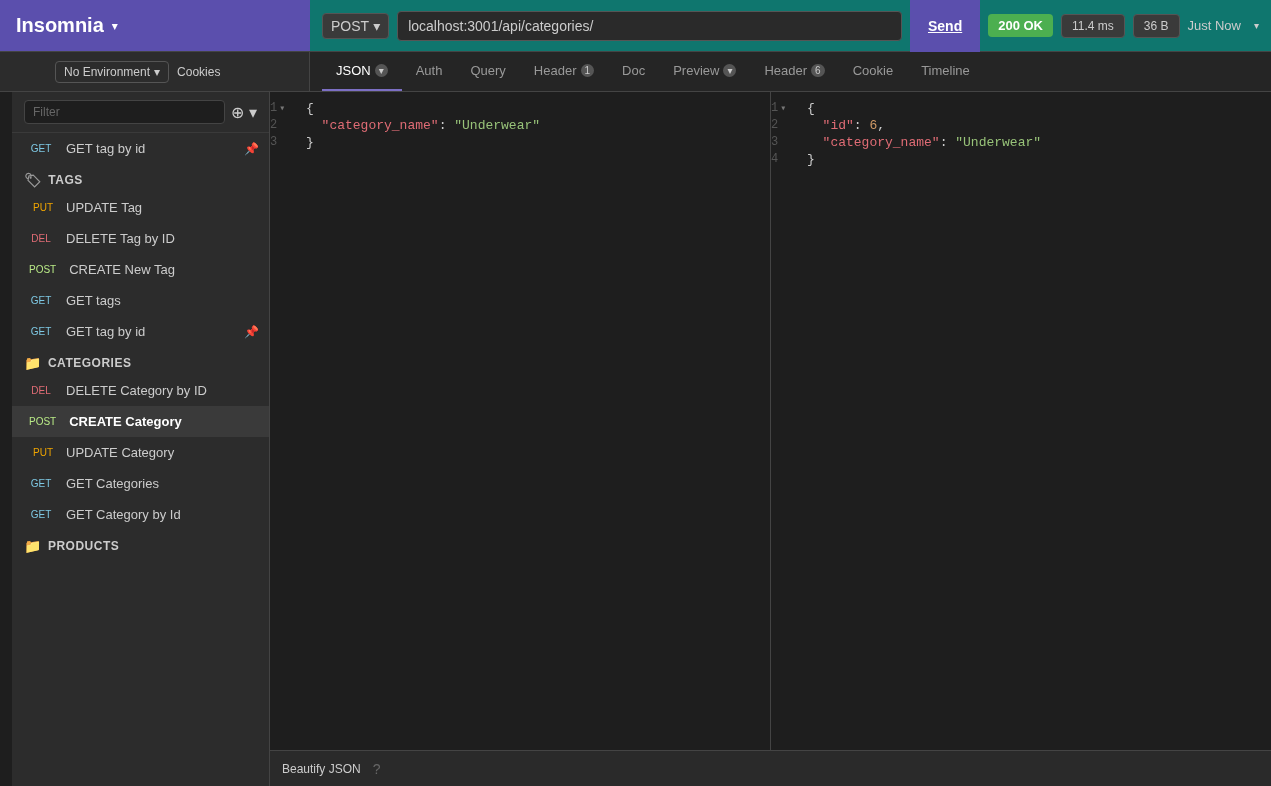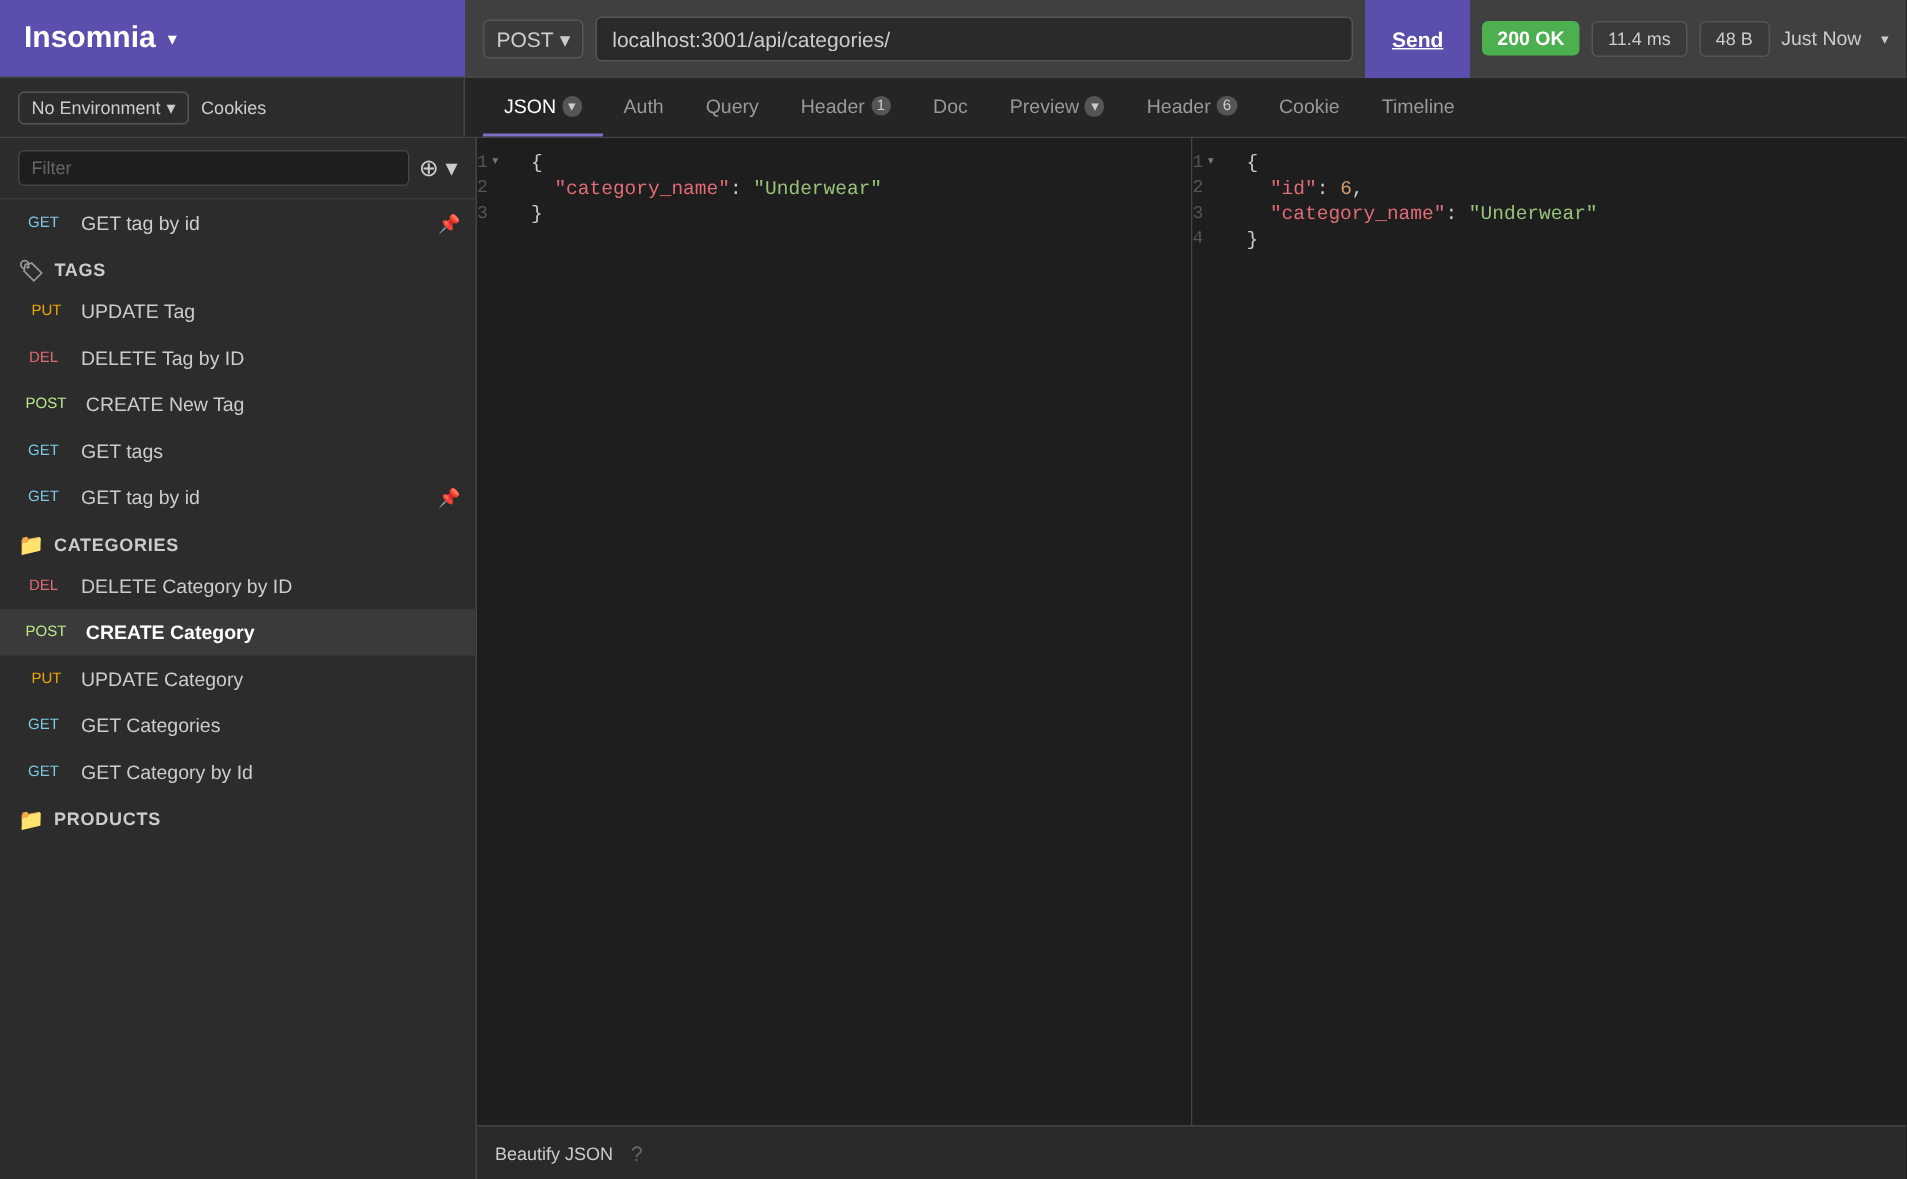--- a/index.html
+++ b/index.html
@@ -1,21 +1,21 @@
 <!DOCTYPE html>
 <html><head>
   <meta charset="utf-8">
   <style>
     * { box-sizing: border-box; margin: 0; padding: 0; }
     body { font-family: -apple-system, BlinkMacSystemFont, 'Segoe UI', sans-serif; background: #1e1e1e; color: #ccc; height: 786px; overflow: hidden; display: flex; flex-direction: column; }
 
     
     .top-bar {
       display: flex; height: 52px;
-      background: #404040; border-bottom: 1px solid #444;
+      background: #0f766e; border-bottom: 1px solid #444;
     }
     .logo-area {
       width: 310px; background: #5b4fad; display: flex; align-items: center;
       height: 100%; padding: 0 16px; flex-shrink: 0;
     }
     .logo-text { color: white; font-size: 20px; font-weight: bold; }
     .logo-chevron { color: white; margin-left: 8px; font-size: 12px; }
     .request-bar {
       flex: 1; display: flex; align-items: center; padding: 0 12px; gap: 8px;
     }
@@ -49,21 +49,21 @@
       border-bottom: 1px solid #444;
     }
     .tab-bar-left {
       width: 310px; background: #2c2c2c; display: flex; align-items: center;
       height: 100%; padding: 0 12px; gap: 8px; flex-shrink: 0;
       border-right: 1px solid #444;
     }
     .env-select {
       background: transparent; border: 1px solid #555; color: #ccc;
       padding: 3px 8px; border-radius: 4px; font-size: 12px; cursor: pointer;
-      display: flex; align-items: center; gap: 4px;
+      display: flex; align-items: center; gap: 4px; margin-left: 43px;
     }
     .cookies-btn {
       background: transparent; border: none; color: #ccc; font-size: 12px;
       cursor: pointer;
     }
     .tab-bar-right {
       flex: 1; background: #252525; display: flex; align-items: center;
       height: 100%; padding: 0 12px; gap: 0;
     }
     .tab {
@@ -77,22 +77,22 @@
       border-radius: 8px; margin-left: 4px;
     }
 
     
     .main {
       display: flex; flex: 1; overflow: hidden;
     }
 
     
     .sidebar {
-      width: 318px; background: #2c2c2c; border-right: 1px solid #444;
-      display: flex; flex-direction: column; flex-shrink: 0; overflow-y: auto;
+      width: 258px; background: #2c2c2c; border-right: 1px solid #444;
+      display: flex; flex-direction: column; flex-shrink: 0; overflow-y: auto; margin-left: 12px;
     }
     .sidebar-filter {
       padding: 8px 12px; display: flex; align-items: center; gap: 6px;
       border-bottom: 1px solid #3a3a3a;
     }
     .filter-input {
       flex: 1; background: #1e1e1e; border: 1px solid #444; color: #ccc;
       padding: 4px 8px; border-radius: 4px; font-size: 12px;
     }
     .filter-input::placeholder { color: #666; }
@@ -181,21 +181,21 @@
   </div>
   <div class="request-bar">
     <div class="method-select">
       <span>POST</span>
       <span>▾</span>
     </div>
     <input class="url-bar" value="localhost:3001/api/categories/" style="">
     <button class="send-btn">Send</button>
     <span class="status-badge">200 OK</span>
     <span class="stat-badge">11.4 ms</span>
-    <span class="stat-badge">48 B</span>
+    <span class="stat-badge">36 B</span>
     <span class="timestamp">
       <span>Just Now</span>
       <span class="timestamp-chevron">▾</span>
     </span>
   </div>
 </div>
 
 <div class="tab-bar">
   <div class="tab-bar-left">
     <div class="env-select">

